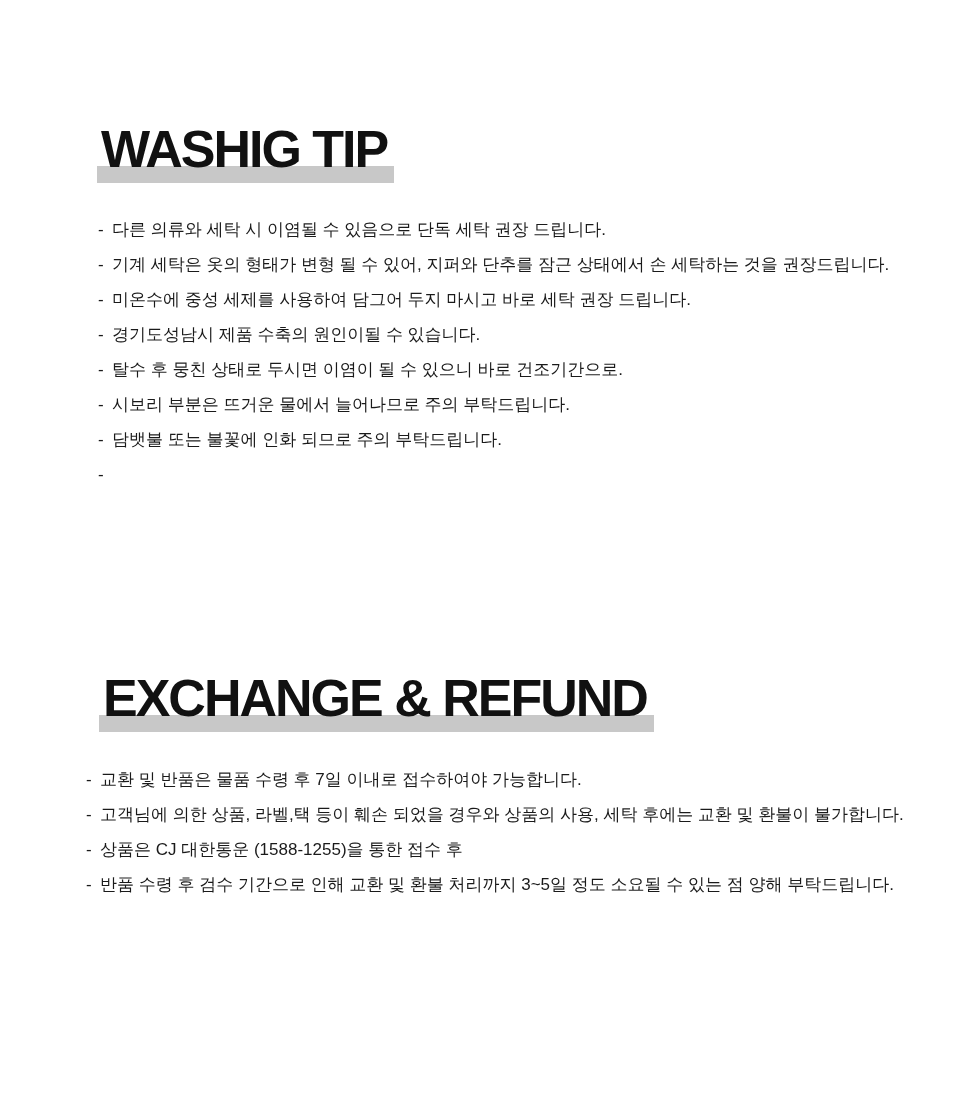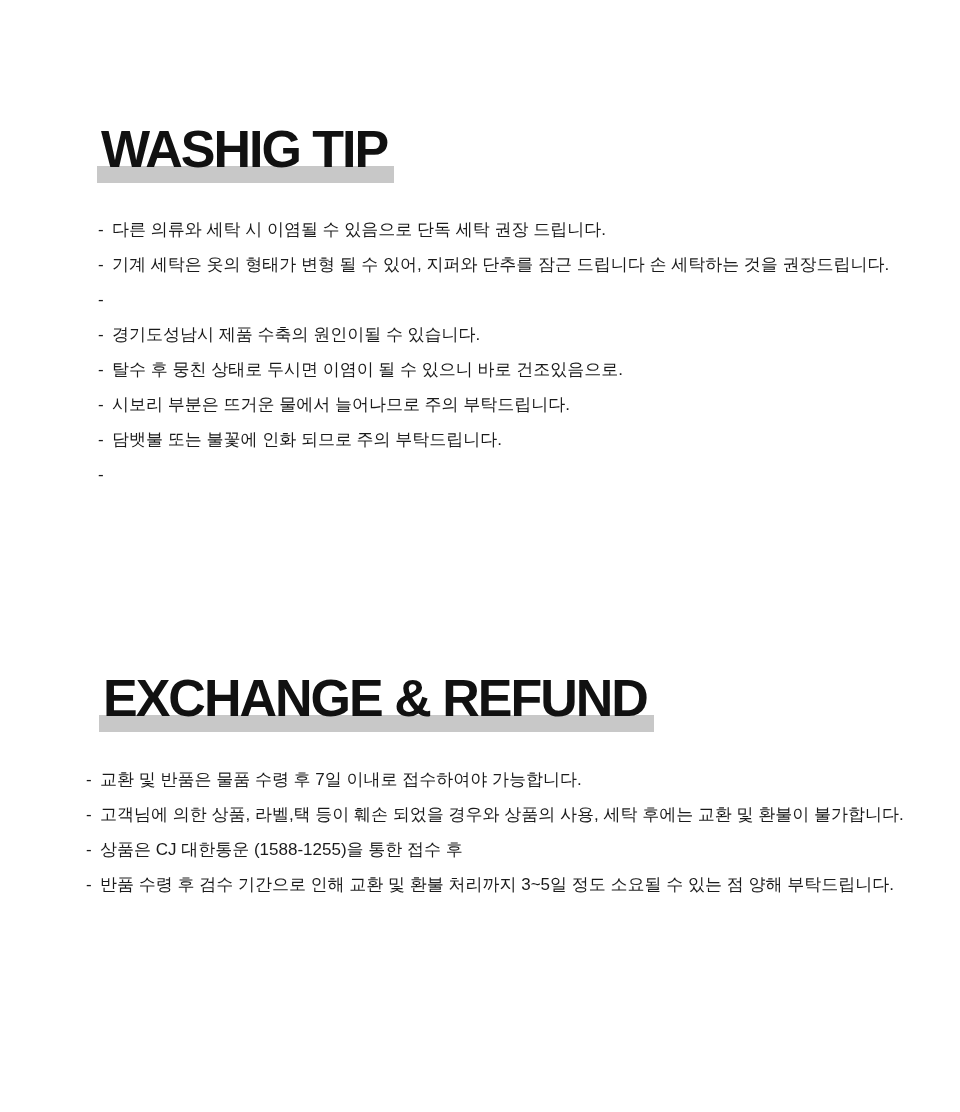--- a/index.html
+++ b/index.html
@@ -70,32 +70,33 @@
     <span class="title-text">WASHIG TIP</span>
   </div>
 
   <div class="notice-list" id="washing-list">
       <div class="list-item">
         <span class="dash">-</span>
         <span><span class="seg-regular">다른 의류와 세탁 시 이염될 수 있음으로 </span><span class="seg-bold">단독 세탁 권장</span><span class="seg-regular"> 드립니다.</span></span>
       </div>
       <div class="list-item">
         <span class="dash">-</span>
-        <span><span class="seg-regular">기계 세탁은 옷의 형태가 변형 될 수 있어, </span><span class="seg-bold">지퍼와 단추를 잠근 드립니다 손 세탁하는 것을 권장</span><span class="seg-regular">드립니다.</span></span>
+        <span><span class="seg-regular">기계 세탁은 옷의 형태가 변형 될 수 있어, </span><span class="seg-bold">지퍼와 단추를 잠근 상태에서 손 세탁하는 것을 권장</span><span class="seg-regular">드립니다.</span></span>
       </div>
       <div class="list-item">
         <span class="dash">-</span>
+        <span><span class="seg-bold">미온수에 중성 세제를 사용</span><span class="seg-regular">하여 담그어 두지 마시고 </span><span class="seg-bold">바로 세탁 권장</span><span class="seg-regular"> 드립니다.</span></span>
       </div>
       <div class="list-item">
         <span class="dash">-</span>
         <span><span class="seg-bold">경기도성남시 제품 수축</span><span class="seg-regular">의 원인이될 수 있습니다.</span></span>
       </div>
       <div class="list-item">
         <span class="dash">-</span>
-        <span><span class="seg-bold">탈수 후</span><span class="seg-regular"> 뭉친 상태로 두시면 이염이 될 수 있으니 </span><span class="seg-bold">바로 건조</span><span class="seg-regular">있음으로.</span></span>
+        <span><span class="seg-bold">탈수 후</span><span class="seg-regular"> 뭉친 상태로 두시면 이염이 될 수 있으니 </span><span class="seg-bold">바로 건조</span><span class="seg-regular">기간으로.</span></span>
       </div>
       <div class="list-item">
         <span class="dash">-</span>
         <span><span class="seg-regular">시보리 부분은 뜨거운 물에서 늘어나므로 주의 부탁드립니다.</span></span>
       </div>
       <div class="list-item">
         <span class="dash">-</span>
         <span><span class="seg-regular">담뱃불 또는 불꽃에 인화 되므로 주의 부탁드립니다.</span></span>
       </div>
       <div class="list-item">

